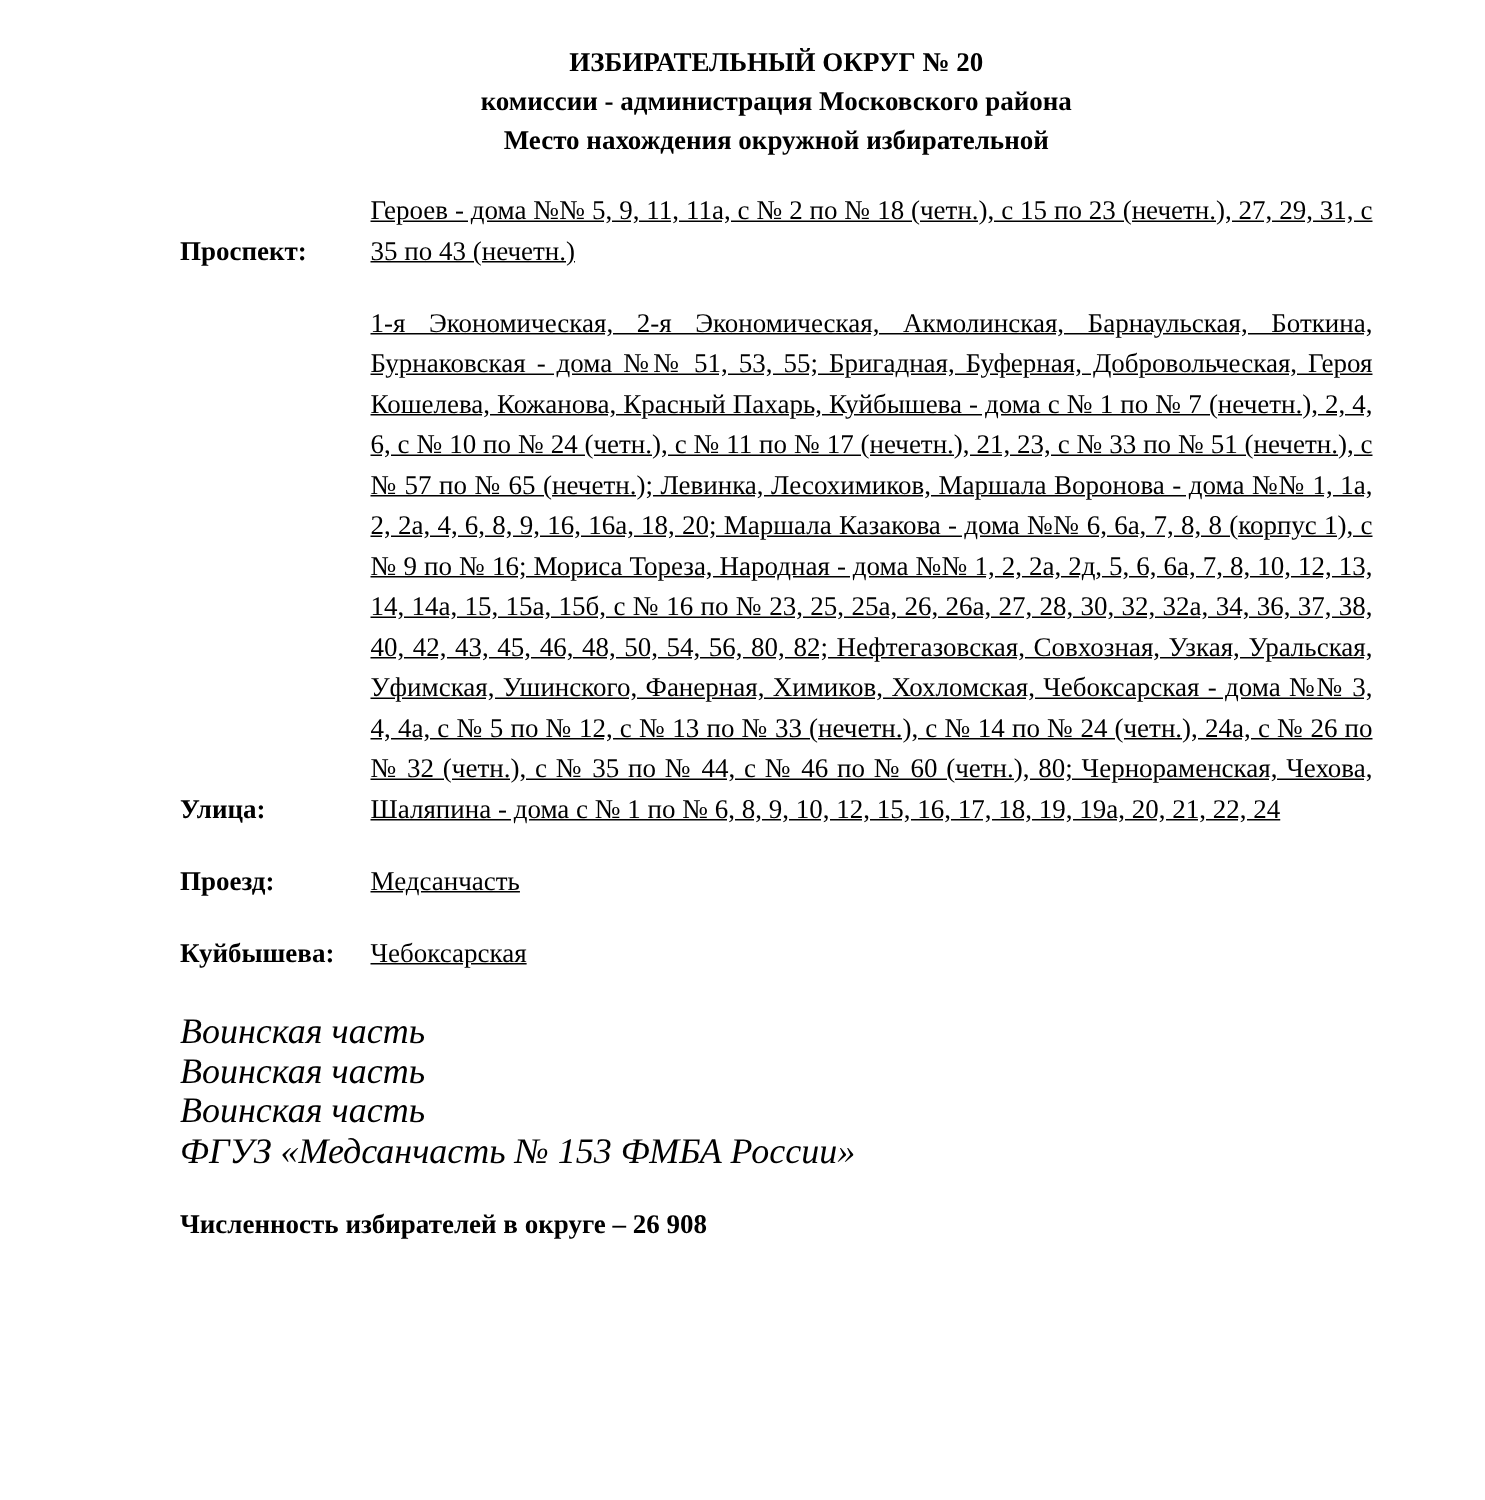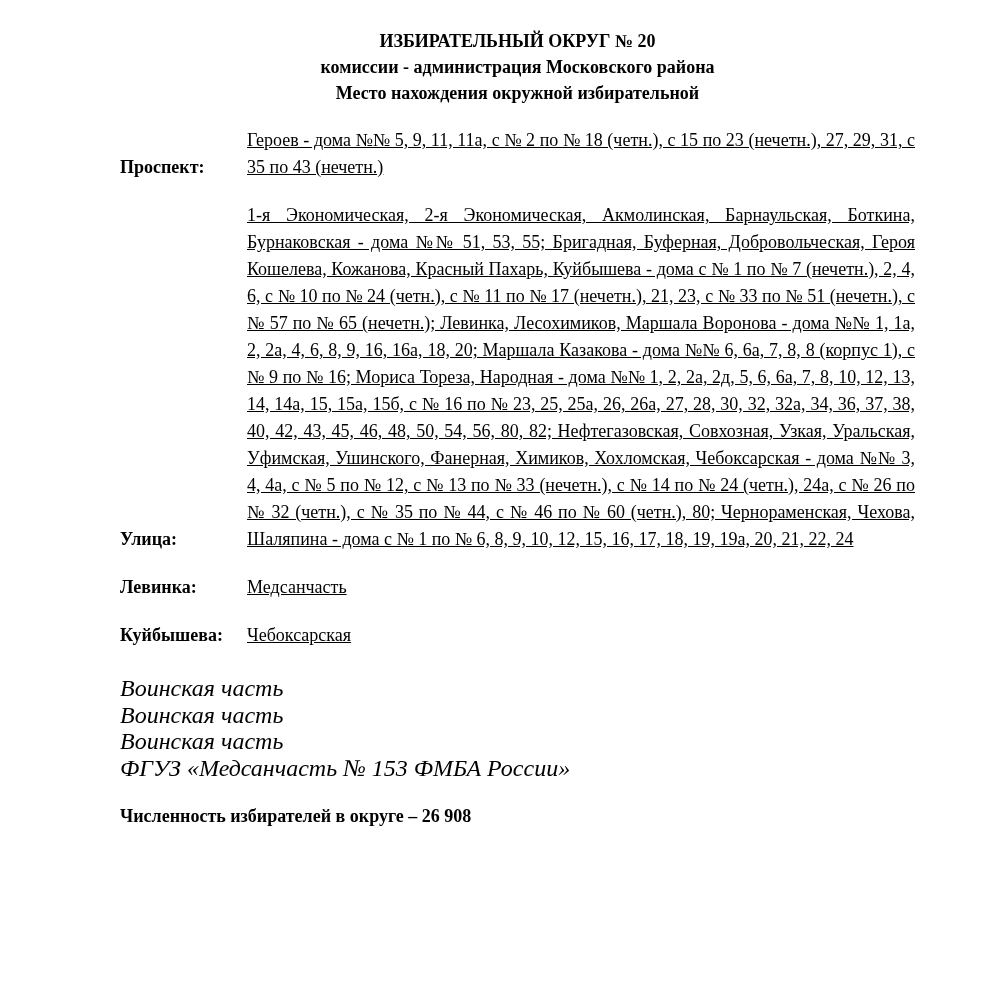--- a/index.html
+++ b/index.html
@@ -74,21 +74,21 @@
     <div class="section-content">Героев - дома №№ 5, 9, 11, 11а, с № 2 по № 18 (четн.), с 15 по 23 (нечетн.), 27, 29, 31, с 35 по 43 (нечетн.)</div>
   </div>
 
 
   <div class="section">
     <div class="section-label">Улица:</div>
     <div class="section-content">1-я Экономическая, 2-я Экономическая, Акмолинская, Барнаульская, Боткина, Бурнаковская - дома №№ 51, 53, 55; Бригадная, Буферная, Добровольческая, Героя Кошелева, Кожанова, Красный Пахарь, Куйбышева - дома с № 1 по № 7 (нечетн.), 2, 4, 6, с № 10 по № 24 (четн.), с № 11 по № 17 (нечетн.), 21, 23, с № 33 по № 51 (нечетн.), с № 57 по № 65 (нечетн.); Левинка, Лесохимиков, Маршала Воронова - дома №№ 1, 1а, 2, 2а, 4, 6, 8, 9, 16, 16а, 18, 20; Маршала Казакова - дома №№ 6, 6а, 7, 8, 8 (корпус 1), с № 9 по № 16; Мориса Тореза, Народная - дома №№ 1, 2, 2а, 2д, 5, 6, 6а, 7, 8, 10, 12, 13, 14, 14а, 15, 15а, 15б, с № 16 по № 23, 25, 25а, 26, 26а, 27, 28, 30, 32, 32а, 34, 36, 37, 38, 40, 42, 43, 45, 46, 48, 50, 54, 56, 80, 82; Нефтегазовская, Совхозная, Узкая, Уральская, Уфимская, Ушинского, Фанерная, Химиков, Хохломская, Чебоксарская - дома №№ 3, 4, 4а, с № 5 по № 12, с № 13 по № 33 (нечетн.), с № 14 по № 24 (четн.), 24а, с № 26 по № 32 (четн.), с № 35 по № 44, с № 46 по № 60 (четн.), 80; Чернораменская, Чехова, Шаляпина - дома с № 1 по № 6, 8, 9, 10, 12, 15, 16, 17, 18, 19, 19а, 20, 21, 22, 24</div>
   </div>
 
   <div class="section">
-    <div class="section-label">Левинка:</div>
+    <div class="section-label">Проезд:</div>
     <div class="section-content no-justify">Медсанчасть</div>
   </div>
 
   <div class="section">
     <div class="section-label">Куйбышева:</div>
     <div class="section-content no-justify">Чебоксарская</div>
   </div>
 
   <div class="facilities">
     <div>Воинская часть</div>

